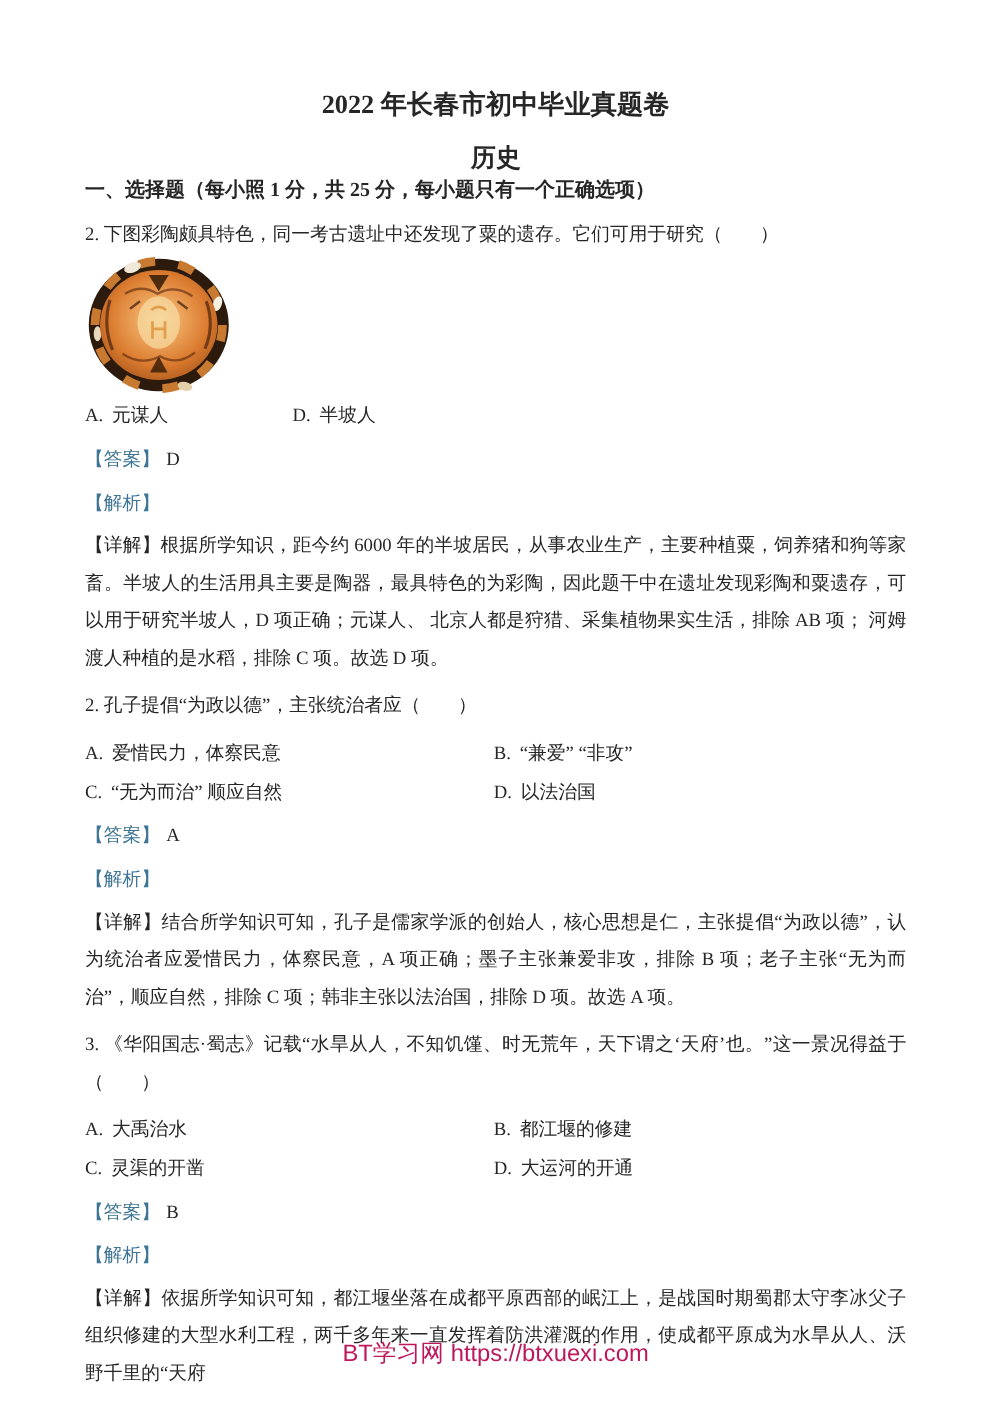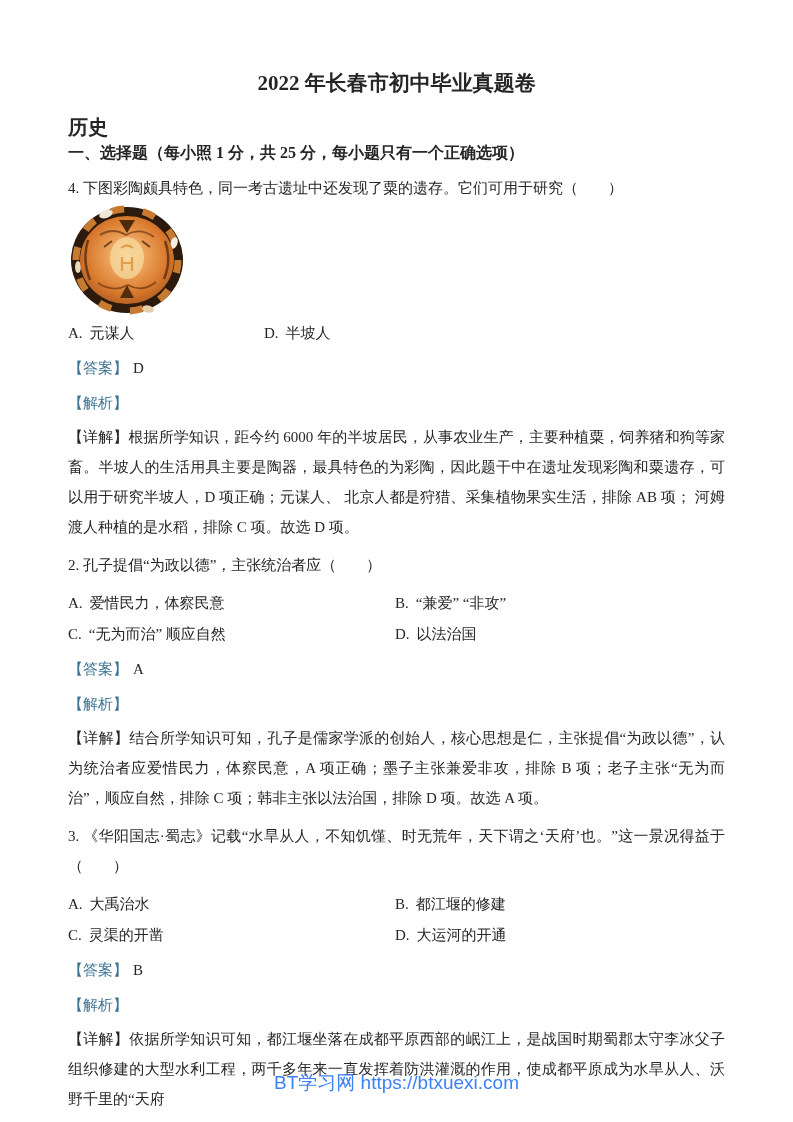--- a/index.html
+++ b/index.html
@@ -19,20 +19,21 @@
     margin: 12px 0 0 0;
     font-size: 21px;
     font-weight: bold;
     text-align: center;
     line-height: 30px;
   }
   .doc-subject {
     margin: 15px 0 0 0;
     font-size: 20px;
     font-weight: bold;
+    text-align: center;
     line-height: 28px;
   }
   .section-heading {
     font-size: 16px;
     font-weight: bold;
     line-height: 24px;
   }
   .stem {
     margin: 8px 0 0 0;
     font-size: 15px;
@@ -44,21 +45,21 @@
     width: 118px;
     height: 110px;
   }
   .options {
     margin-top: 7px;
     font-size: 15px;
     line-height: 22px;
     display: flex;
   }
   .options-4 .option { width: 166px; }
-  .options-4 .option:last-child { width: auto; margin-left: 30px; }
+  .options-4 .option:last-child { width: auto; }
   .options-grid {
     margin-top: 12px;
     font-size: 15px;
     line-height: 22px;
     display: grid;
     grid-template-columns: 327px 1fr;
     row-gap: 9px;
   }
   .opt-label { margin-right: 7px; }
   .answer-row {
@@ -75,34 +76,34 @@
     text-align: justify;
   }
   .footer {
     position: absolute;
     left: 0;
     right: 0;
     bottom: 26px;
     text-align: center;
     font-family: "Liberation Sans", "DejaVu Sans", sans-serif;
     font-size: 19px;
-    color: #3b82f6;
+    color: #be185d;
   }
 </style>
 </head>
 <body>
 
 <div class="page">
 
   <h1 class="doc-title">2022 年长春市初中毕业真题卷</h1>
   <h2 class="doc-subject">历史</h2>
   <div class="section-heading">一、选择题（每小照 1 分，共 25 分，每小题只有一个正确选项）</div>
 
   <div class="question">
-    <p class="stem">4. 下图彩陶颇具特色，同一考古遗址中还发现了粟的遗存。它们可用于研究（　　）</p>
+    <p class="stem">2. 下图彩陶颇具特色，同一考古遗址中还发现了粟的遗存。它们可用于研究（　　）</p>
 
     <div class="pottery-wrap">
       <svg width="118" height="110" viewBox="0 0 118 110">
         <defs>
           <radialGradient id="potBody" cx="50%" cy="45%" r="62%">
             <stop offset="0%" stop-color="#f6d492"></stop>
             <stop offset="32%" stop-color="#eda45c"></stop>
             <stop offset="68%" stop-color="#d97a2e"></stop>
             <stop offset="100%" stop-color="#a8561d"></stop>
           </radialGradient>

